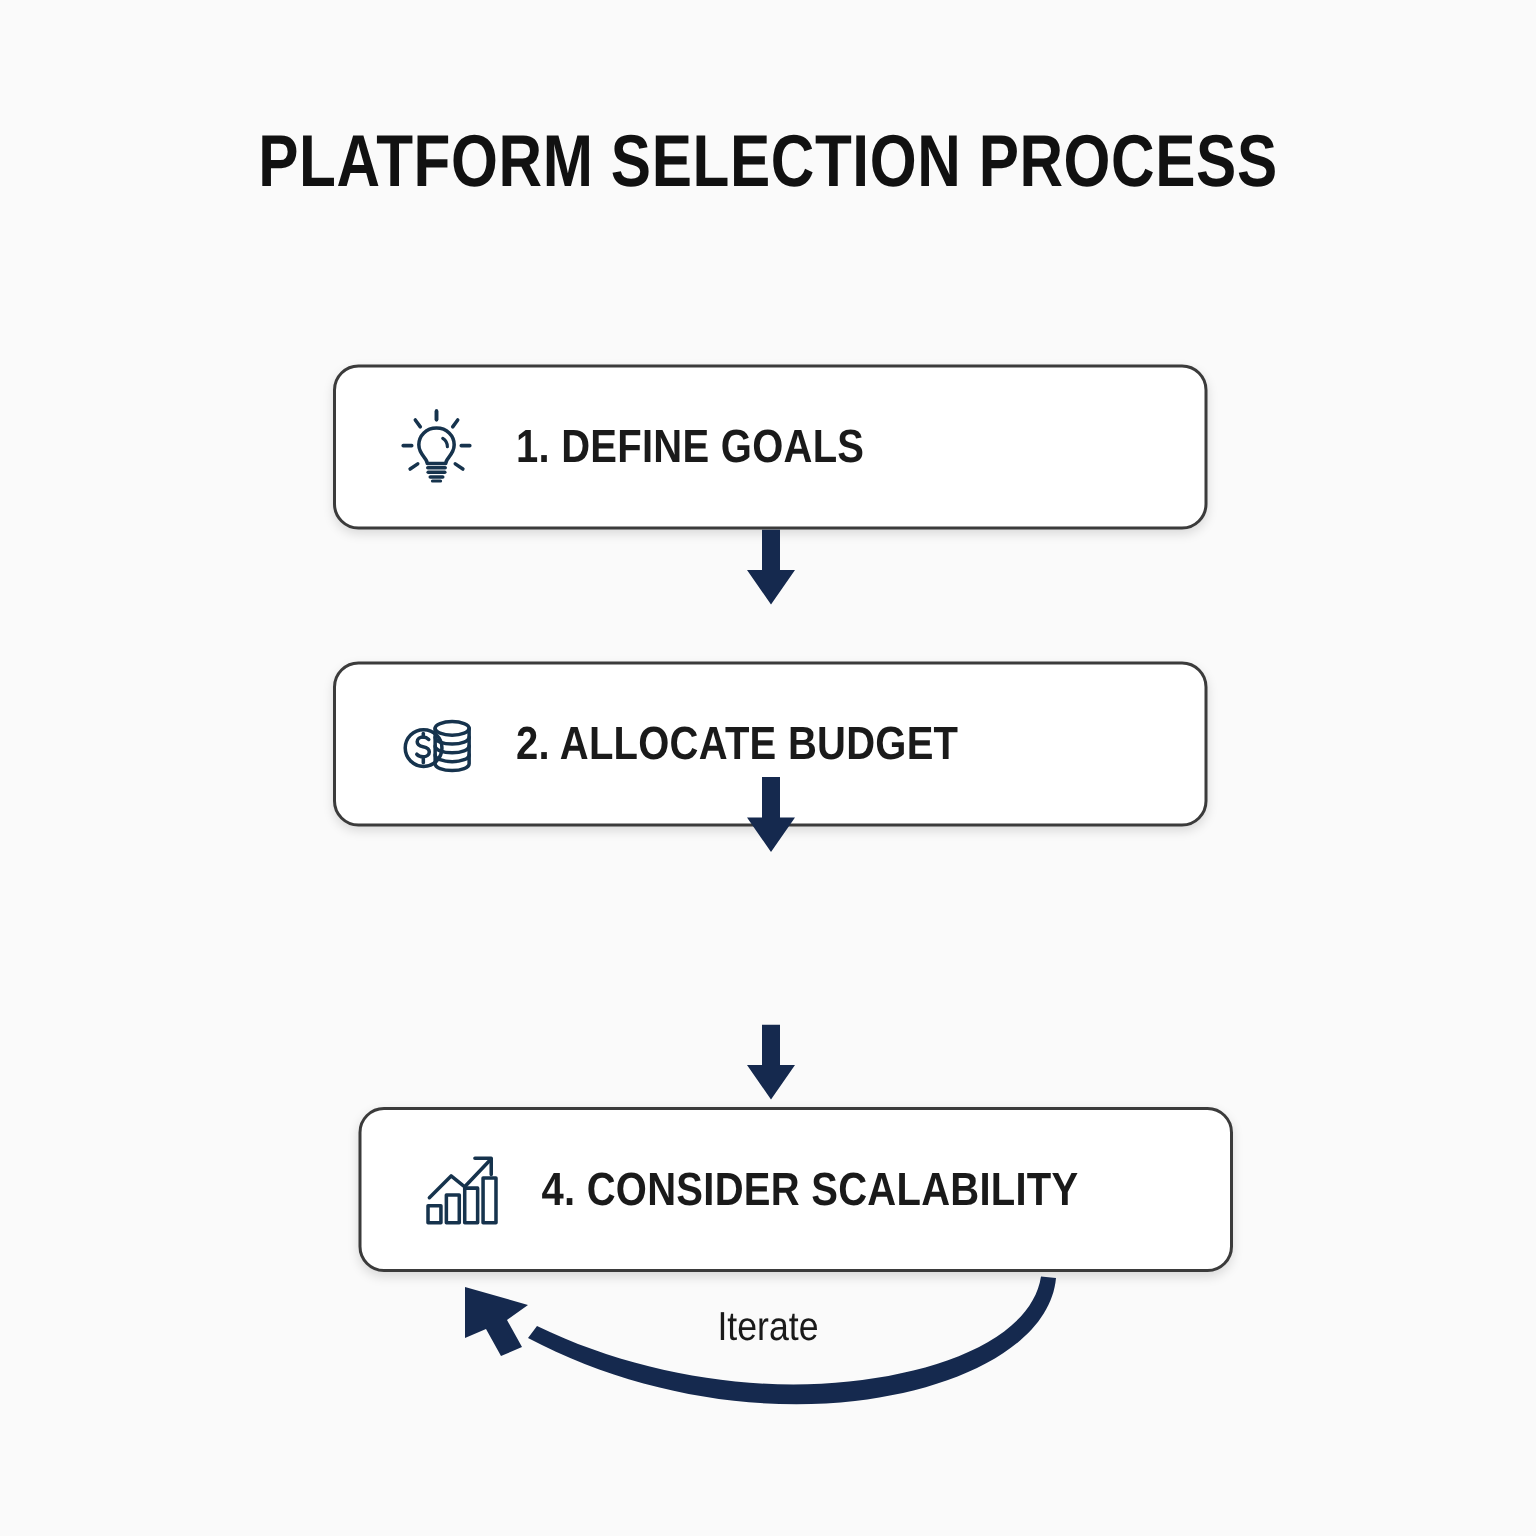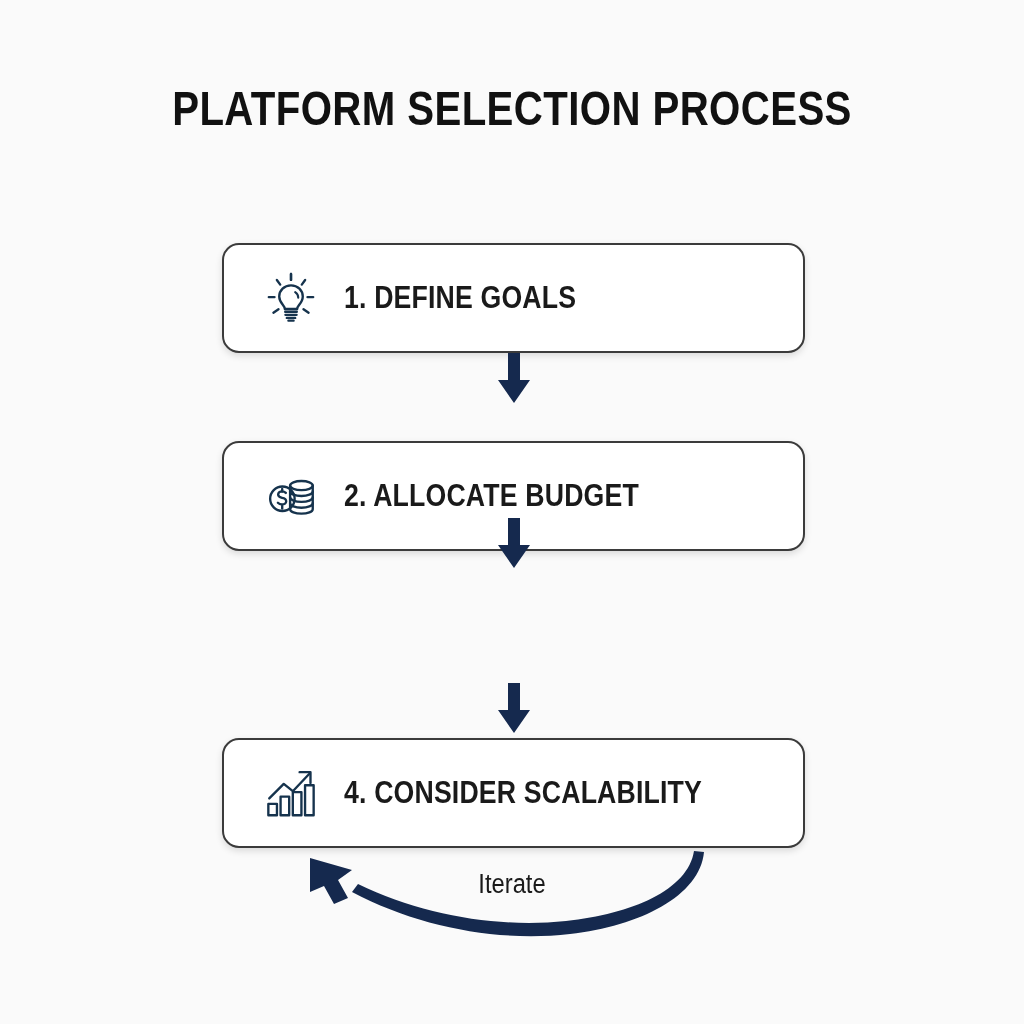--- a/index.html
+++ b/index.html
@@ -50,21 +50,21 @@
     border: 2.5px solid #3b3b3b;
     border-radius: 17px;
     box-shadow: 0 3px 7px rgba(0,0,0,0.13);
     display: flex;
     align-items: center;
     padding-left: 38px;
   }
   #step-1 { top: 243px; }
   #step-2 { top: 396px; margin-top: 45px; }
   #step-3 { top: 573px; }
-  #step-4 { top: 738px; }
+  #step-4 { top: 738px; margin-left: 17px; }
 
   .step-icon {
     width: 58px;
     height: 58px;
     flex: 0 0 58px;
     display: block;
   }
   .step-label {
     margin-left: 24px;
     font-family: "Liberation Sans Narrow", "Liberation Sans", sans-serif;

